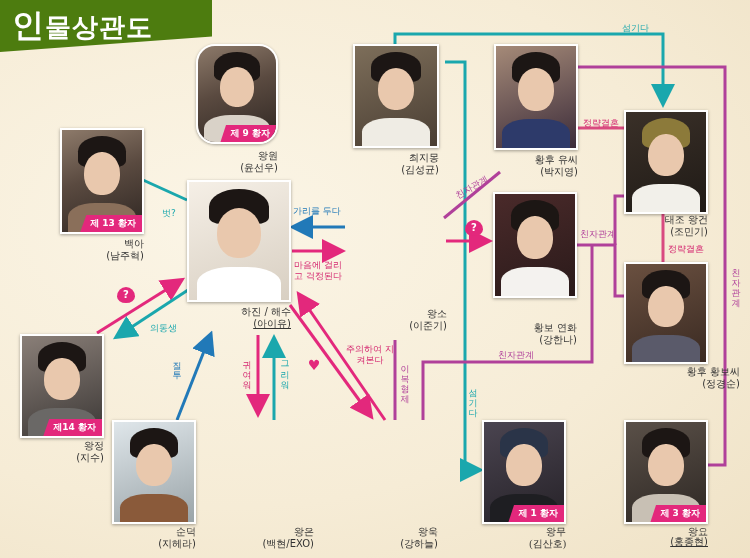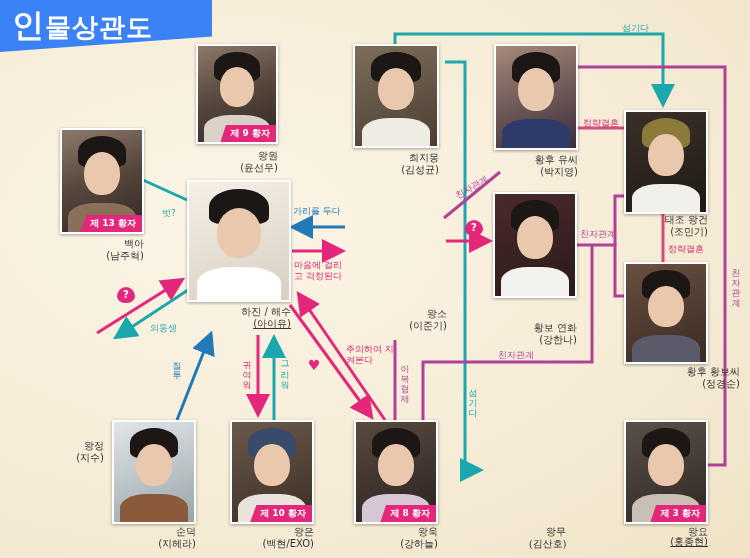--- a/index.html
+++ b/index.html
@@ -3,21 +3,21 @@
 <meta charset="utf-8">
 <style>
   html, body { margin:0; padding:0; }
   body {
     width:750px; height:558px; position:relative; overflow:hidden;
     background: radial-gradient(ellipse at 30% 40%, #fbf5e6 0%, #f6ecd6 60%, #efe2c6 100%);
     font-family: "DejaVu Sans", sans-serif;
   }
   .title-banner {
     position:absolute; left:0; top:0; width:212px; height:52px;
-    background:#3b82f6;
+    background:#4d7c0f;
     clip-path: polygon(0 0, 100% 0, 100% 70%, 0 100%);
   }
   .title-banner::after {
     content:""; position:absolute; left:0; right:6px; bottom:8px; height:0;
     border-bottom:1.5px dashed #f6a8d4; transform: rotate(-5deg); transform-origin:right;
   }
   .title-text {
     position:absolute; left:12px; top:4px; color:#fff; font-weight:bold;
     font-size:26px; letter-spacing:1px; white-space:nowrap;
   }
@@ -122,21 +122,21 @@
   <line x1="258" y1="335" x2="258" y2="412" stroke="#e3287c" stroke-width="3" marker-end="url(#ap)"></line>
 
   <line x1="274" y1="420" x2="274" y2="340" stroke="#1aa7ad" stroke-width="3" marker-end="url(#at)"></line>
 
   <line x1="290" y1="305" x2="370" y2="415" stroke="#e3287c" stroke-width="3" marker-end="url(#ap)"></line>
 
   <line x1="385" y1="420" x2="300" y2="296" stroke="#e3287c" stroke-width="3" marker-end="url(#ap)"></line>
 </svg>
 
 <div class="card" style="left:196px;top:44px;width:82px;height:132px;">
-  <div class="photo" style="width:78px;height:96px;">
+  <div class="photo" style="width:78px;height:96px;border-radius:19px;">
       <div class="hair"></div>
       <div class="face"></div>
       <div class="body"></div>
     <div class="rank-badge">제 9 황자</div>
     </div>
   <div class="name" style="top:106px;">왕원</div>
   <div class="name" style="top:118px;">(윤선우)</div>
 </div>
 
 <div class="card" style="left:353px;top:44px;width:86px;height:132px;">
@@ -209,57 +209,57 @@
   <div class="photo" style="width:80px;height:98px;background:linear-gradient(160deg,#6a5040,#3a2a22);">
       <div class="hair"></div>
       <div class="face"></div>
       <div class="body" style="background:#5a5a6a;"></div>
     </div>
   <div class="name" style="top:104px;">황후 황보씨</div>
   <div class="name" style="top:116px;">(정경순)</div>
 </div>
 
 <div class="card" style="left:20px;top:334px;width:84px;height:132px;">
+  <div class="photo" style="width:80px;height:100px;background:linear-gradient(160deg,#8a7f78,#3c3836);">
+      <div class="hair"></div>
+      <div class="face"></div>
+      <div class="body" style="background:#6a6866;"></div>
+    <div class="rank-badge">제14 황자</div>
+    </div>
   <div class="name" style="top:106px;">왕정</div>
   <div class="name" style="top:118px;">(지수)</div>
 </div>
 
 <div class="card" style="left:112px;top:420px;width:84px;height:132px;">
   <div class="photo" style="width:80px;height:100px;background:linear-gradient(160deg,#dfe6ea,#9aa4a8);">
       <div class="hair"></div>
       <div class="face"></div>
       <div class="body" style="background:#8a5a3a;"></div>
     </div>
   <div class="name" style="top:106px;">순덕</div>
   <div class="name" style="top:118px;">(지헤라)</div>
 </div>
 
 <div class="card" style="left:230px;top:420px;width:84px;height:132px;">
-  <div class="photo" style="width:80px;height:100px;background:linear-gradient(160deg,#6a5a4a,#3a2e26);">
-      <div class="hair" style="background:#3a4a6a;"></div>
-      <div class="face"></div>
-      <div class="body" style="background:#e8e4dc;"></div>
-    <div class="rank-badge">제 10 황자</div>
-    </div>
   <div class="name" style="top:106px;">왕은</div>
   <div class="name" style="top:118px;">(백현/EXO)</div>
 </div>
 
 <div class="card" style="left:354px;top:420px;width:84px;height:132px;">
-  <div class="photo" style="width:80px;height:100px;background:linear-gradient(160deg,#5a4a40,#2a2220);">
-      <div class="hair"></div>
-      <div class="face"></div>
-      <div class="body" style="background:#d6c6d6;"></div>
-    <div class="rank-badge">제 8 황자</div>
-    </div>
   <div class="name" style="top:106px;">왕욱</div>
   <div class="name" style="top:118px;">(강하늘)</div>
 </div>
 
 <div class="card" style="left:482px;top:420px;width:84px;height:132px;">
+  <div class="photo" style="width:80px;height:100px;background:linear-gradient(160deg,#4a4450,#262228);">
+      <div class="hair" style="background:#2a3448;"></div>
+      <div class="face"></div>
+      <div class="body" style="background:#1e1e22;"></div>
+    <div class="rank-badge">제 1 황자</div>
+    </div>
   <div class="name" style="top:106px;">왕무</div>
   <div class="name" style="top:118px;font-family:Liberation Serif, serif;">(김산호)</div>
 </div>
 
 <div class="card" style="left:624px;top:420px;width:84px;height:132px;">
   <div class="photo" style="width:80px;height:100px;background:linear-gradient(160deg,#5a5048,#2e2824);">
       <div class="hair"></div>
       <div class="face"></div>
       <div class="body" style="background:#c8c0b4;"></div>
     <div class="rank-badge">제 3 황자</div>
@@ -275,19 +275,19 @@
 <div class="rel-label purple" style="left:580px;top:228px;">친자관계</div>
 <div class="rel-label purple" style="left:498px;top:349px;">친자관계</div>
 <div class="rel-label purple v" style="left:729px;top:262px;">친자관계</div>
 <div class="rel-label teal" style="left:162px;top:207px;">벗?</div>
 <div class="rel-label blue" style="left:293px;top:205px;">가리를 두다</div>
 <div class="rel-label pink" style="left:290px;top:260px;width:56px;white-space:normal;text-align:center;line-height:11px;">마음에 걸리고 걱정된다</div>
 <div class="rel-label teal" style="left:150px;top:322px;">의동생</div>
 <div class="rel-label blue v" style="left:170px;top:355px;">질투</div>
 <div class="rel-label pink v" style="left:240px;top:354px;">귀여워</div>
 <div class="rel-label teal v" style="left:278px;top:354px;">그리워</div>
-<div class="rel-label pink" style="left:346px;top:344px;width:48px;white-space:normal;line-height:11px;">주의하여 지켜본다</div>
+<div class="rel-label pink" style="left:346px;top:344px;width:48px;white-space:normal;text-align:center;line-height:11px;">주의하여 지켜본다</div>
 <div class="rel-label purple v" style="left:398px;top:358px;">이복형제</div>
 <div class="rel-label teal v" style="left:466px;top:382px;">섬기다</div>
 
 <div class="heart-q" style="left:117px;top:287px;">?</div>
 <div class="heart-q" style="left:465px;top:220px;">?</div>
 <div class="heart" style="left:306px;top:358px;">♥</div>
 
 </body></html>

